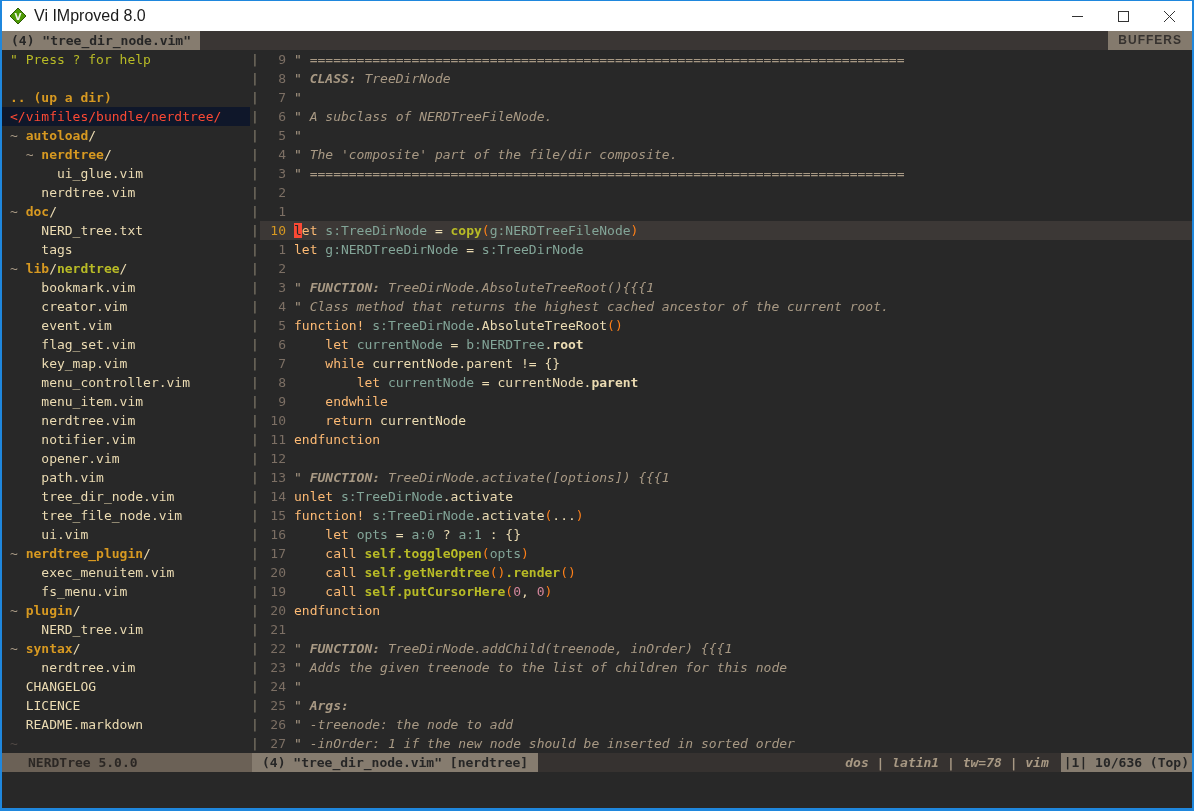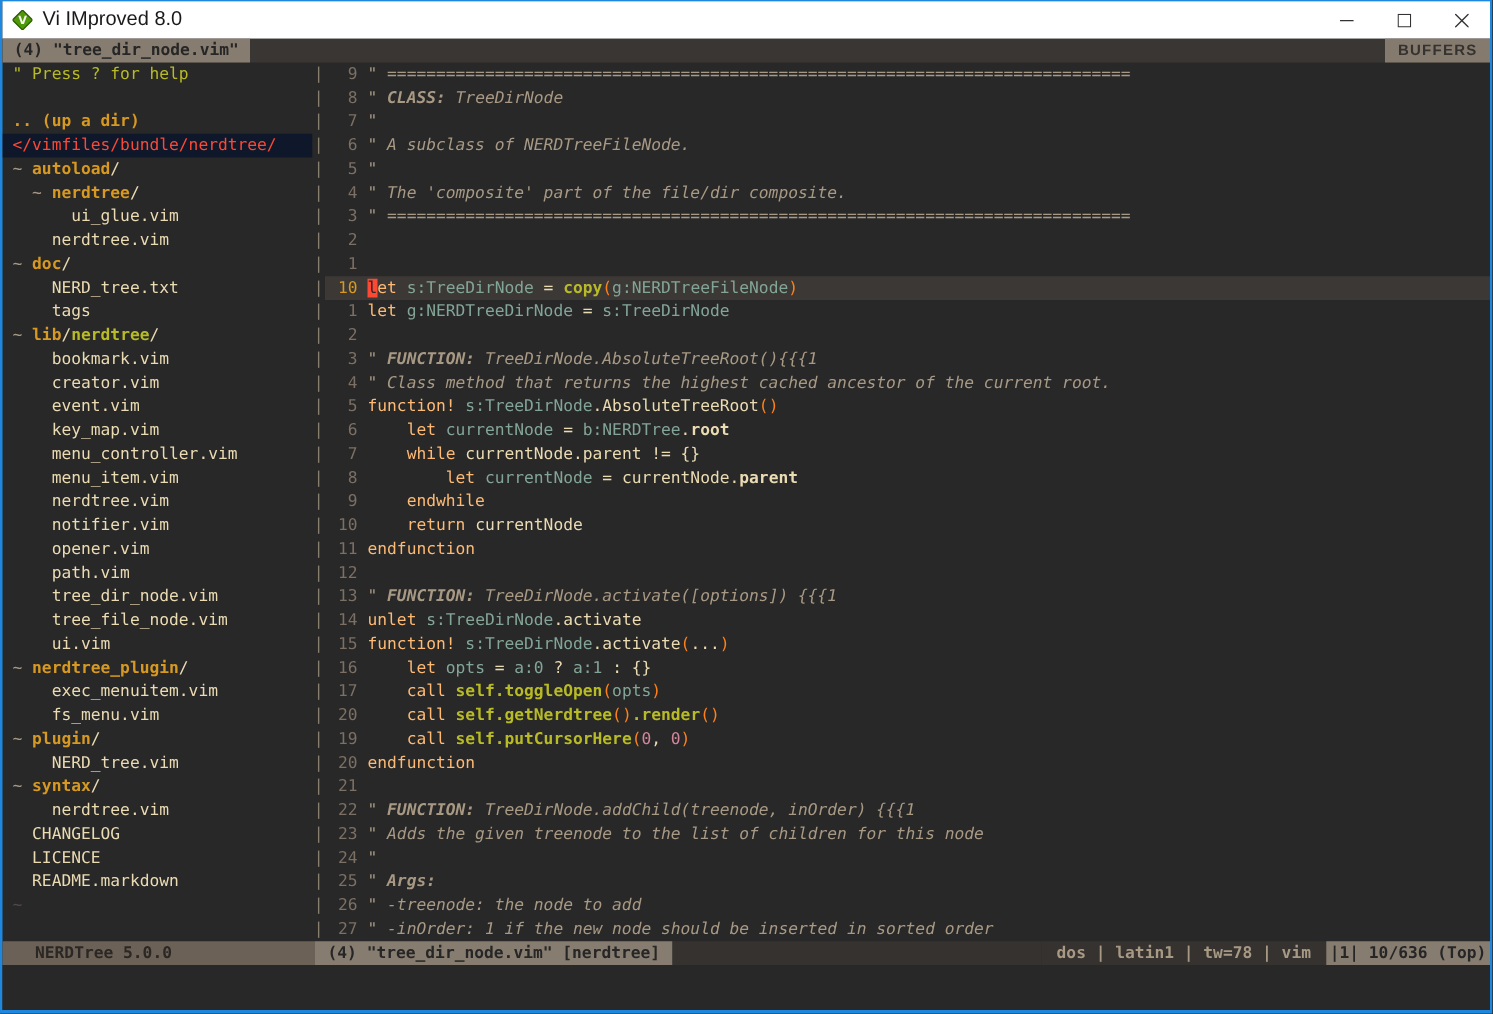--- a/index.html
+++ b/index.html
@@ -50,21 +50,21 @@
   .tok-file{ color:#ebdbb2; }
   .tok-tilde{ color:#a89984; }
   .tok-pathred{ color:#fb4934; }
   .tok-filler{ color:#504945; }
   
   .statusline { height:19px; display:flex; flex:0 0 auto; font-weight:bold; }
   .statusline > div { line-height:19px; white-space:pre; }
   .sl-left { width:250px; flex:0 0 auto; background:#6b6156; color:#2b2724; padding-left:26px; }
   .sl-file { background:#867c6f; color:#262626; padding:0 10px; }
   .sl-spacer { flex:1 1 auto; background:#363230; }
-  .sl-opts { background:#363230; color:#a89984; padding:0 12px; }
+  .sl-opts { background:#363230; color:#a89984; padding:0 12px;font-style:italic; }
   .sl-pos { background:#867c6f; color:#262626; padding:0 3px; }
   
   .cmdline { height:36px; background:#282828; flex:0 0 auto; }
 </style>
 </head>
 <body>
 
 <div class="window">
 
   <div class="titlebar">
@@ -107,20 +107,21 @@
         <div class="row"><span class="tok-t">  </span><span class="tok-tilde">~ </span><span class="tok-dir">nerdtree</span><span class="tok-t">/</span></div>
         <div class="row"><span class="tok-file">      ui_glue.vim</span></div>
         <div class="row"><span class="tok-file">    nerdtree.vim</span></div>
         <div class="row"><span class="tok-tilde">~ </span><span class="tok-dir">doc</span><span class="tok-t">/</span></div>
         <div class="row"><span class="tok-file">    NERD_tree.txt</span></div>
         <div class="row"><span class="tok-file">    tags</span></div>
         <div class="row"><span class="tok-tilde">~ </span><span class="tok-dir">lib</span><span class="tok-t">/</span><span class="tok-dirg">nerdtree</span><span class="tok-t">/</span></div>
         <div class="row"><span class="tok-file">    bookmark.vim</span></div>
         <div class="row"><span class="tok-file">    creator.vim</span></div>
         <div class="row"><span class="tok-file">    event.vim</span></div>
+        <div class="row"><span class="tok-file">    flag_set.vim</span></div>
         <div class="row"><span class="tok-file">    key_map.vim</span></div>
         <div class="row"><span class="tok-file">    menu_controller.vim</span></div>
         <div class="row"><span class="tok-file">    menu_item.vim</span></div>
         <div class="row"><span class="tok-file">    nerdtree.vim</span></div>
         <div class="row"><span class="tok-file">    notifier.vim</span></div>
         <div class="row"><span class="tok-file">    opener.vim</span></div>
         <div class="row"><span class="tok-file">    path.vim</span></div>
         <div class="row"><span class="tok-file">    tree_dir_node.vim</span></div>
         <div class="row"><span class="tok-file">    tree_file_node.vim</span></div>
         <div class="row"><span class="tok-file">    ui.vim</span></div>

